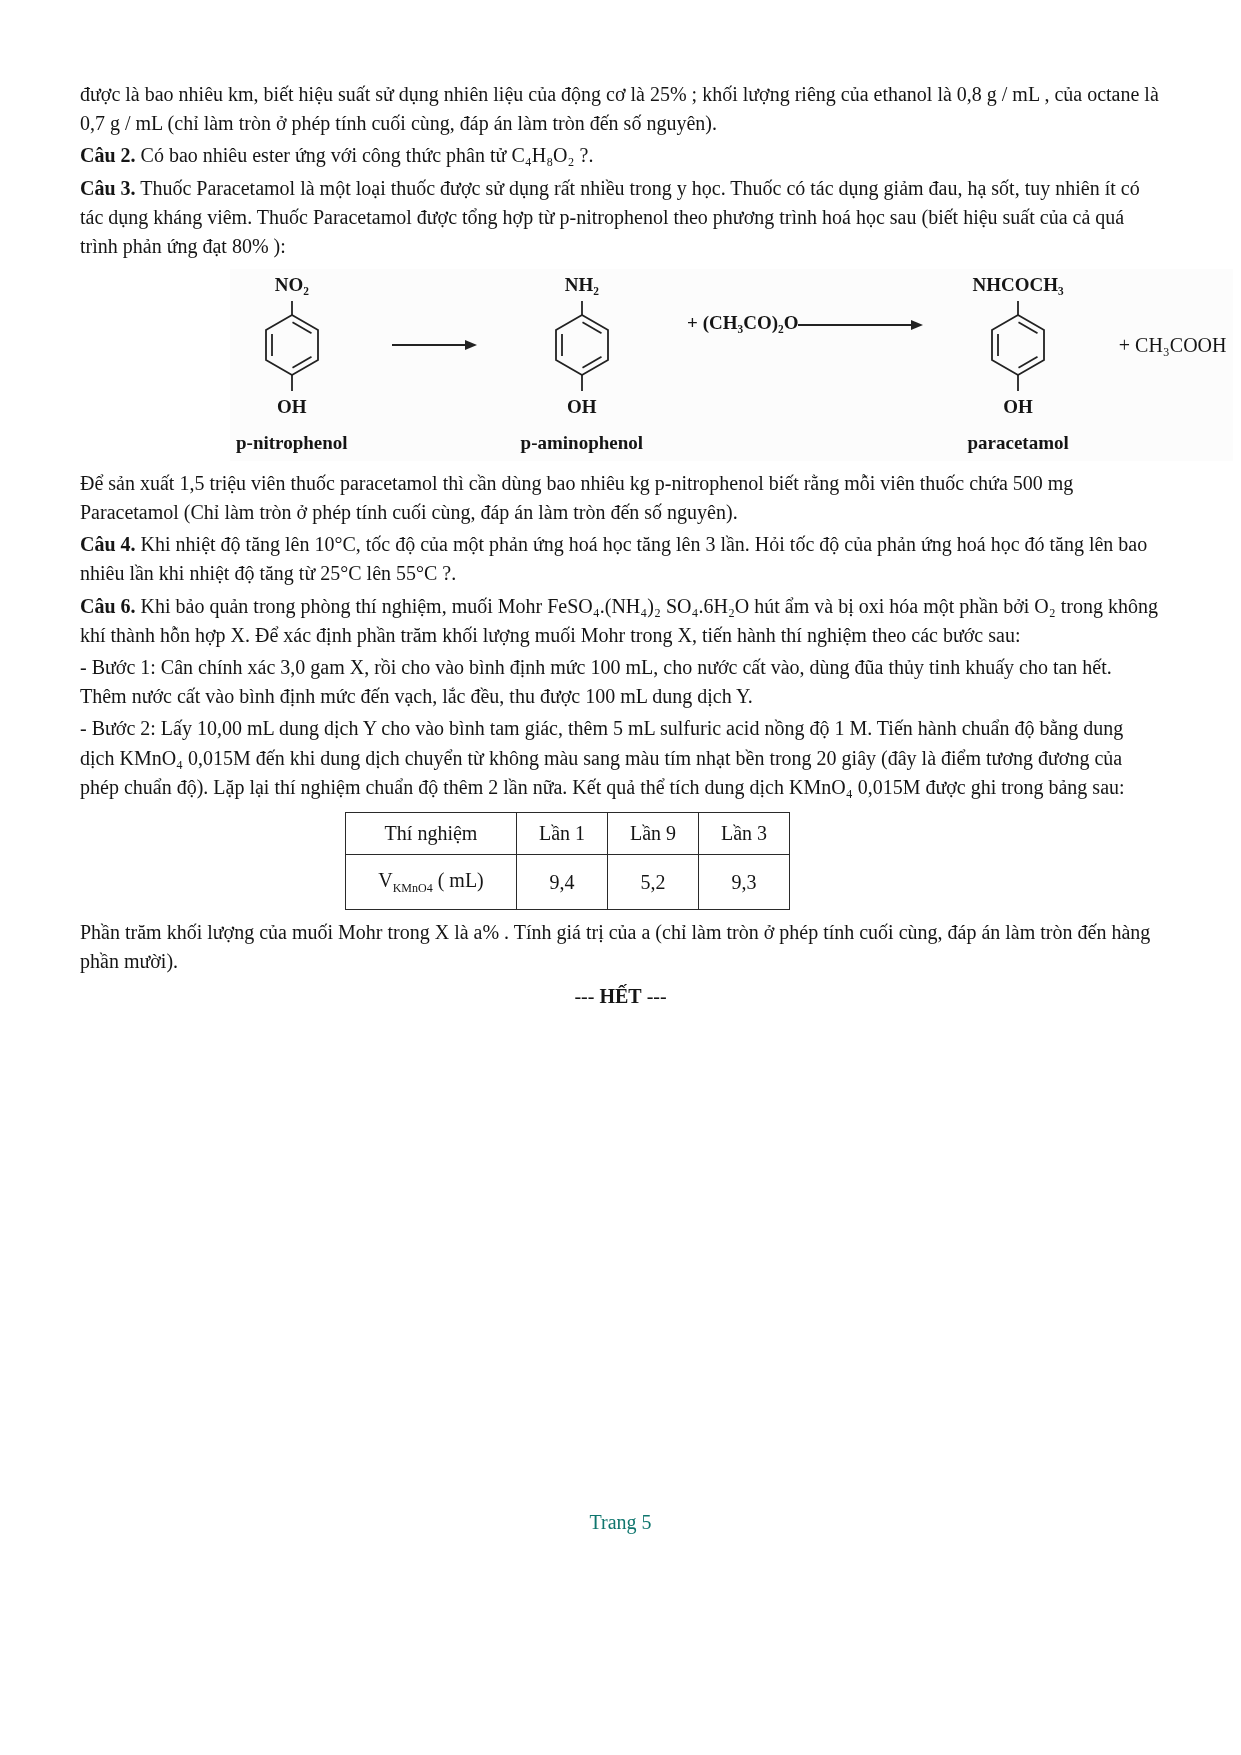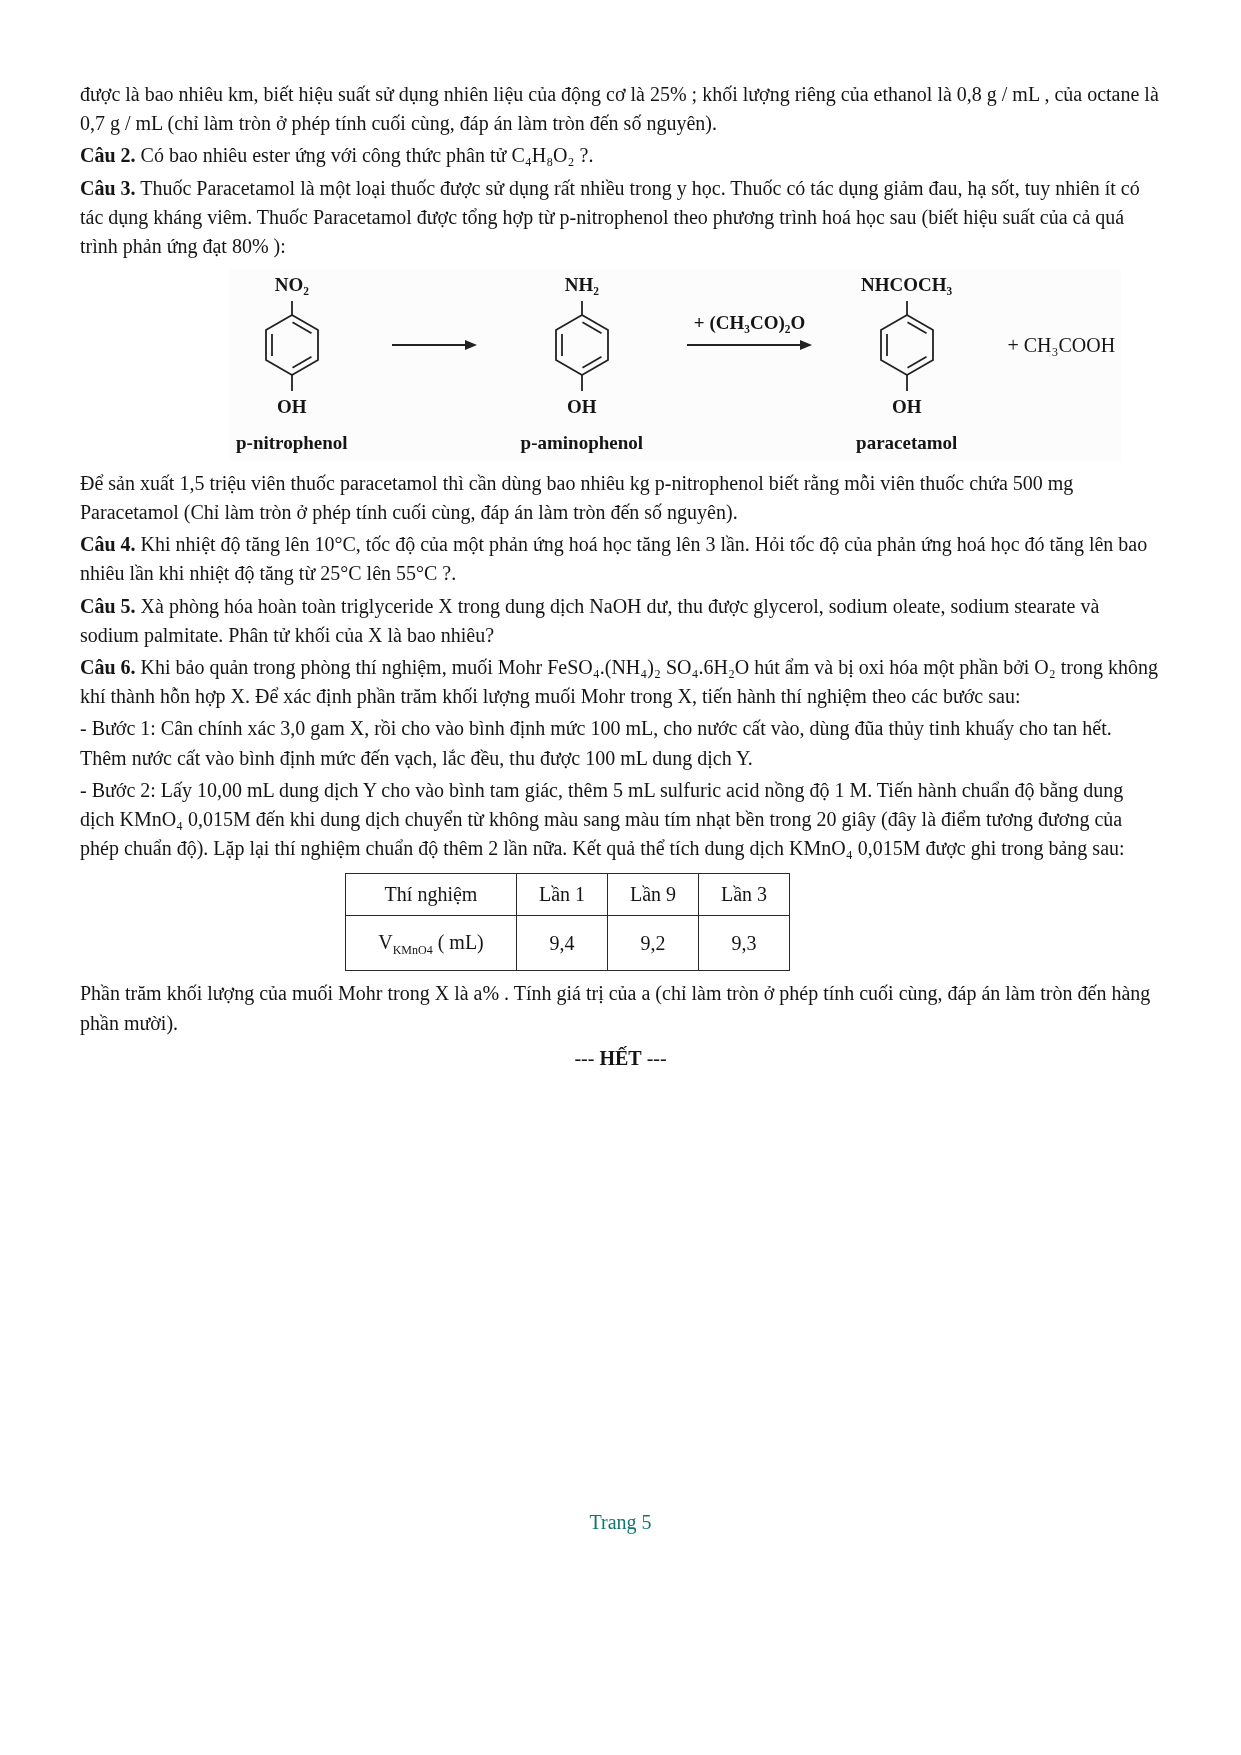--- a/index.html
+++ b/index.html
@@ -24,21 +24,21 @@
     background:#fcfcfc;
     padding:4px 6px;
     gap:36px;
   }
   .structure{display:flex;flex-direction:column;align-items:center;}
   .grp{height:26px;display:flex;align-items:flex-end;justify-content:center;
        font-weight:bold;font-size:19px;white-space:nowrap;}
   .grp-bottom{align-items:flex-start;}
   .struct-name{margin-top:10px;font-weight:bold;font-size:19px;white-space:nowrap;}
   .ring-svg{display:block;}
-  .arrow-col{display:flex;flex-direction:column;align-items:center;margin:0 8px;}
+  .arrow-col{display:flex;flex-direction:row;align-items:center;margin:0 8px;}
   .arrow-col.plain{padding-top:66px;}
   .arrow-col.with-reagent{padding-top:38px;}
   .reagent{height:26px;display:flex;align-items:flex-end;font-weight:bold;
            font-size:19px;margin-bottom:2px;white-space:nowrap;}
   .byproduct{padding-top:59px;margin-left:14px;font-weight:normal;font-size:20px;
              height:26px;line-height:26px;white-space:nowrap;}
 
   
   .rtable{border-collapse:collapse;margin:10px 0 8px 265px;}
   .rtable td{border:1.4px solid #2a2a2a;text-align:center;padding:6px 10px;}
@@ -132,40 +132,39 @@
         <div class="struct-name">paracetamol</div>
       </div>
 
       <div class="byproduct">+ CH₃COOH</div>
     </div>
 
     <p class="para"><span>Để sản xuất 1,5 triệu viên thuốc paracetamol thì cần dùng bao nhiêu kg p-nitrophenol biết rằng mỗi viên thuốc chứa 500 mg Paracetamol (Chỉ làm tròn ở phép tính cuối cùng, đáp án làm tròn đến số nguyên).</span></p>
 
     <p class="para"><span class="qlabel">Câu 4.</span><span> Khi nhiệt độ tăng lên 10°C, tốc độ của một phản ứng hoá học tăng lên 3 lần. Hỏi tốc độ của phản ứng hoá học đó tăng lên bao nhiêu lần khi nhiệt độ tăng từ 25°C lên 55°C ?.</span></p>
 
-    <p class="para"><span class="qlabel">Câu 5.</span><span> Xà phòng hóa hoàn toàn triglyceride X trong dung dịch NaOH dư, thu được glycerol, sodium oleate, sodium stearate và sodium palmitate. Phân tử khối của X là bao nhiêu?</span></p>
 
     <p class="para"><span class="qlabel">Câu 6.</span><span> Khi bảo quản trong phòng thí nghiệm, muối Mohr FeSO₄.(NH₄)₂ SO₄.6H₂O hút ẩm và bị oxi hóa một phần bởi O₂ trong không khí thành hỗn hợp X. Để xác định phần trăm khối lượng muối Mohr trong X, tiến hành thí nghiệm theo các bước sau:</span></p>
 
     <p class="para"><span>- Bước 1: Cân chính xác 3,0 gam X, rồi cho vào bình định mức 100 mL, cho nước cất vào, dùng đũa thủy tinh khuấy cho tan hết. Thêm nước cất vào bình định mức đến vạch, lắc đều, thu được 100 mL dung dịch Y.</span></p>
 
     <p class="para"><span>- Bước 2: Lấy 10,00 mL dung dịch Y cho vào bình tam giác, thêm 5 mL sulfuric acid nồng độ 1 M. Tiến hành chuẩn độ bằng dung dịch KMnO₄ 0,015M đến khi dung dịch chuyển từ không màu sang màu tím nhạt bền trong 20 giây (đây là điểm tương đương của phép chuẩn độ). Lặp lại thí nghiệm chuẩn độ thêm 2 lần nữa. Kết quả thể tích dung dịch KMnO₄ 0,015M được ghi trong bảng sau:</span></p>
 
     <table class="rtable">
       <tbody>
         <tr>
           <td class="c0">Thí nghiệm</td>
           <td class="cn">Lần 1</td>
           <td class="cn">Lần 9</td>
           <td class="cn">Lần 3</td>
         </tr>
         <tr class="vals">
           <td class="c0"><span>V</span><span class="subsc">KMnO4</span> <span>( mL)</span></td>
           <td class="cn">9,4</td>
-          <td class="cn">9,2</td>
+          <td class="cn">5,2</td>
           <td class="cn">9,3</td>
         </tr>
       </tbody>
     </table>
 
     <p class="para"><span>Phần trăm khối lượng của muối Mohr trong X là a% . Tính giá trị của a (chỉ làm tròn ở phép tính cuối cùng, đáp án làm tròn đến hàng phần mười).</span></p>
 
     <div class="end-line"><span>---</span> <b>HẾT</b> <span>---</span></div>
 
   </div>

